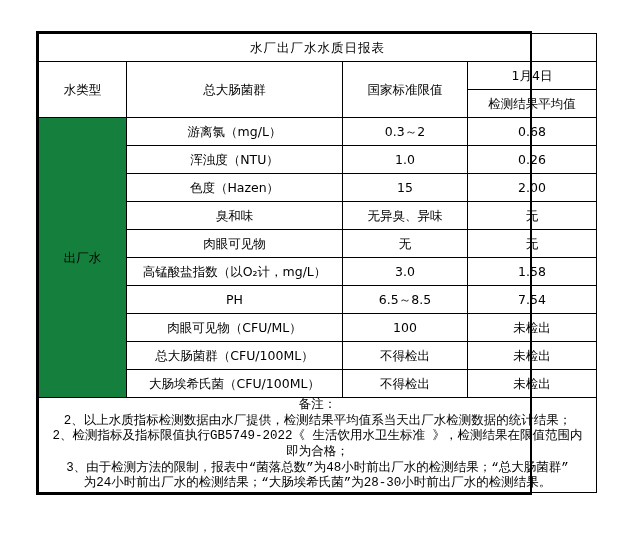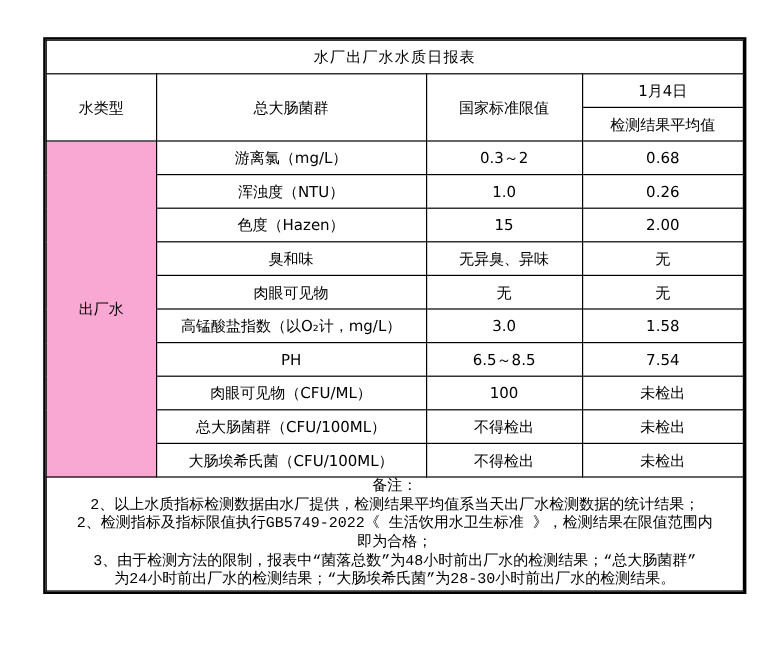--- a/index.html
+++ b/index.html
@@ -11,21 +11,21 @@
     width: 634px;
     height: 539px;
     font-family: "DejaVu Sans", "Liberation Sans", sans-serif;
     color: #000000;
     overflow: hidden;
   }
   .sheet {
     position: absolute;
     left: 36px;
     top: 31px;
-    width: 586px;
+    width: 496px;
     box-sizing: border-box;
     border: 2px solid #000000;
   }
   table.report {
     border-collapse: collapse;
     width: 100%;
     table-layout: fixed;
   }
   table.report td,
   table.report th {
@@ -52,21 +52,21 @@
   .subhead-cell {
     font-size: 12.5px;
     height: 32px;
   }
   .head-cell {
     font-size: 13.5px;
     font-weight: bold;
     height: 62px;
   }
   .type-cell {
-    background: #f9a8d4;
+    background: #15803d;
     font-size: 13.5px;
     font-weight: bold;
   }
   .item-cell {
     text-align: left;
     padding-left: 18px;
     font-size: 12.5px;
   }
   .note-cell {
     text-align: left;

